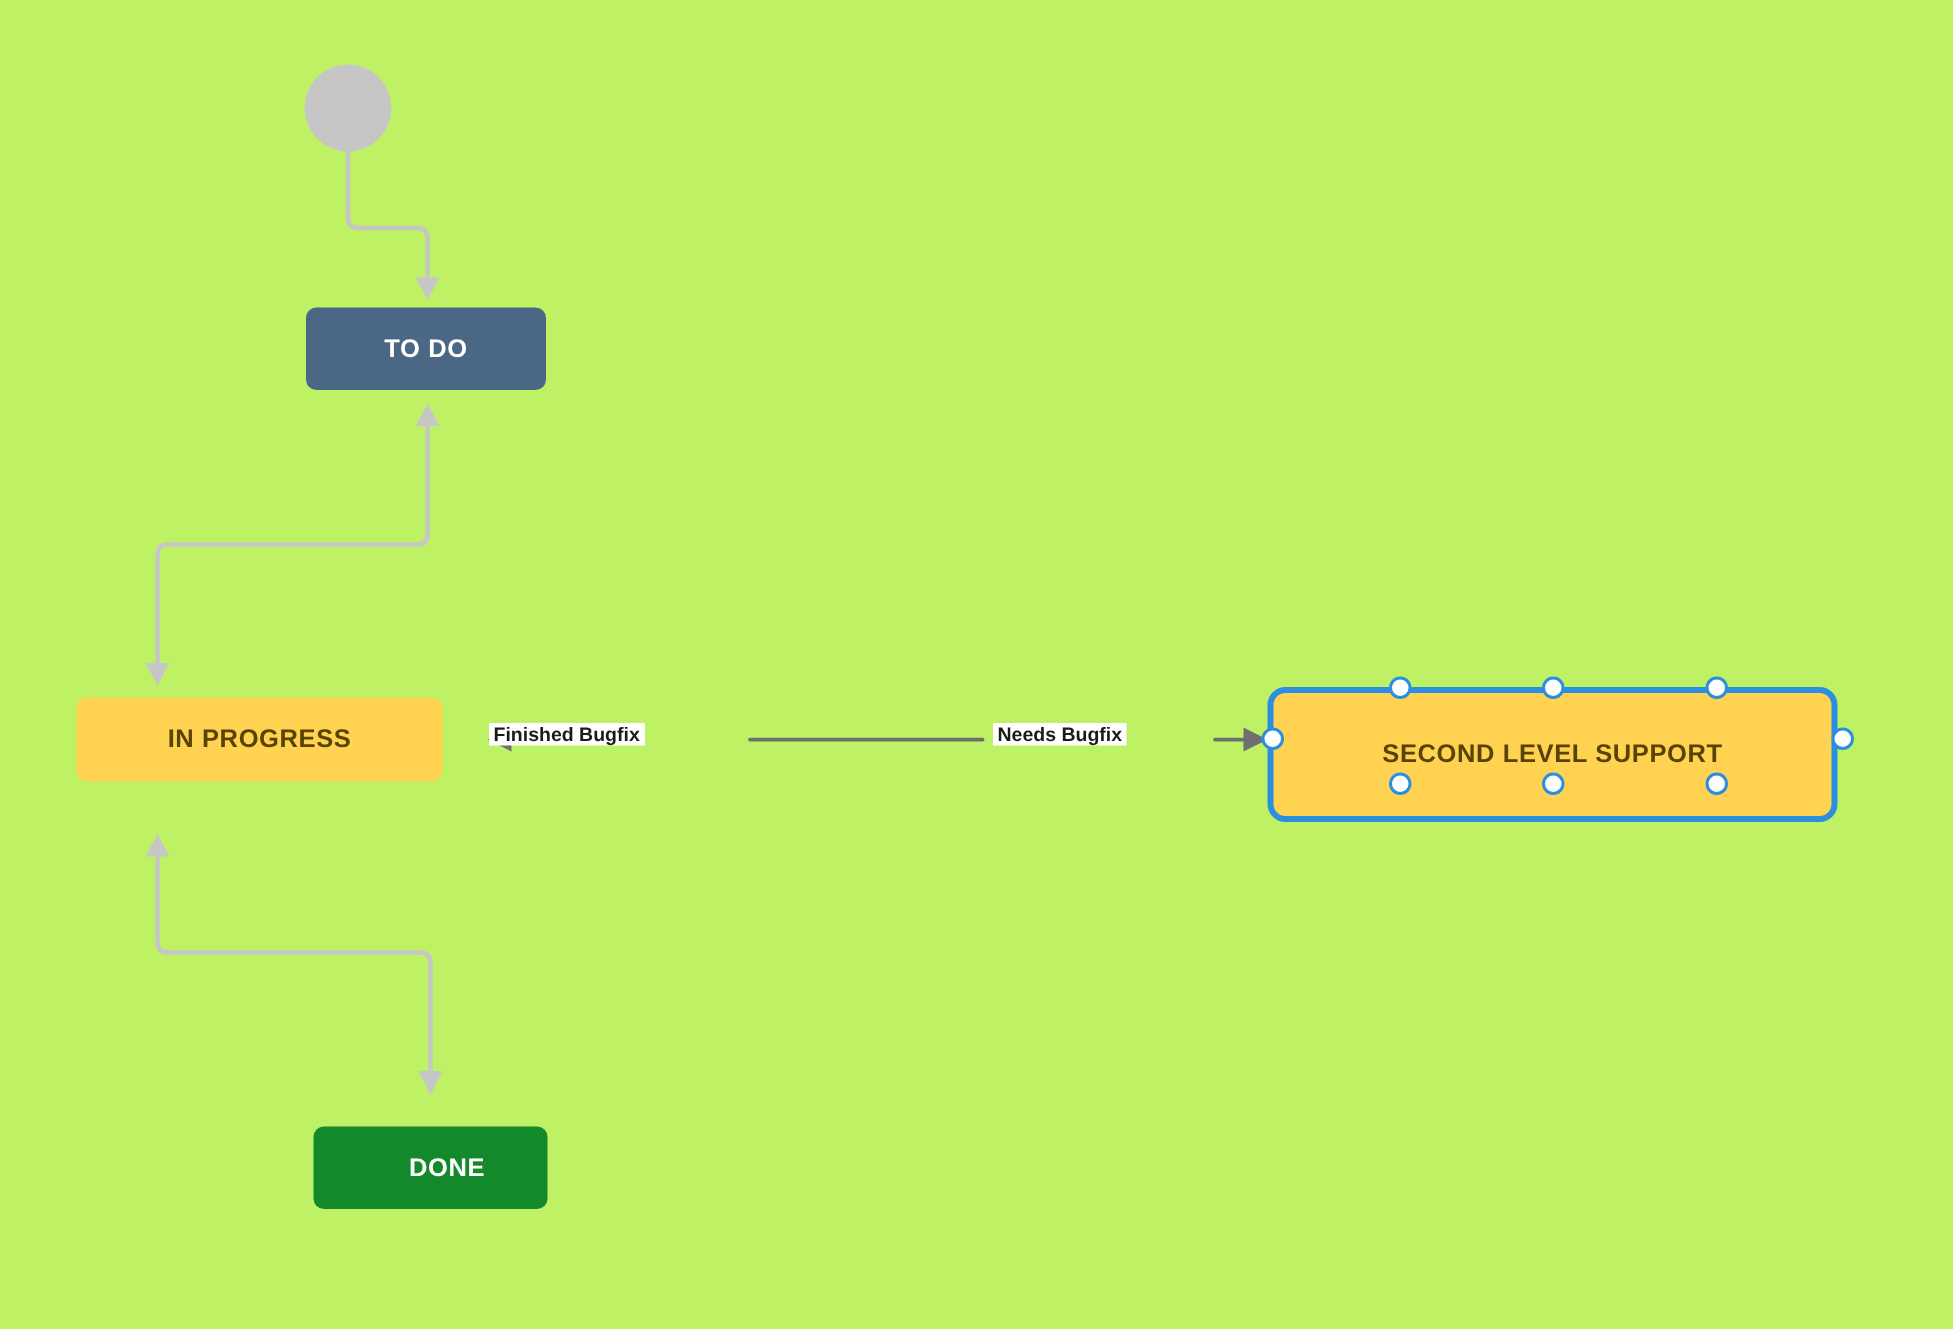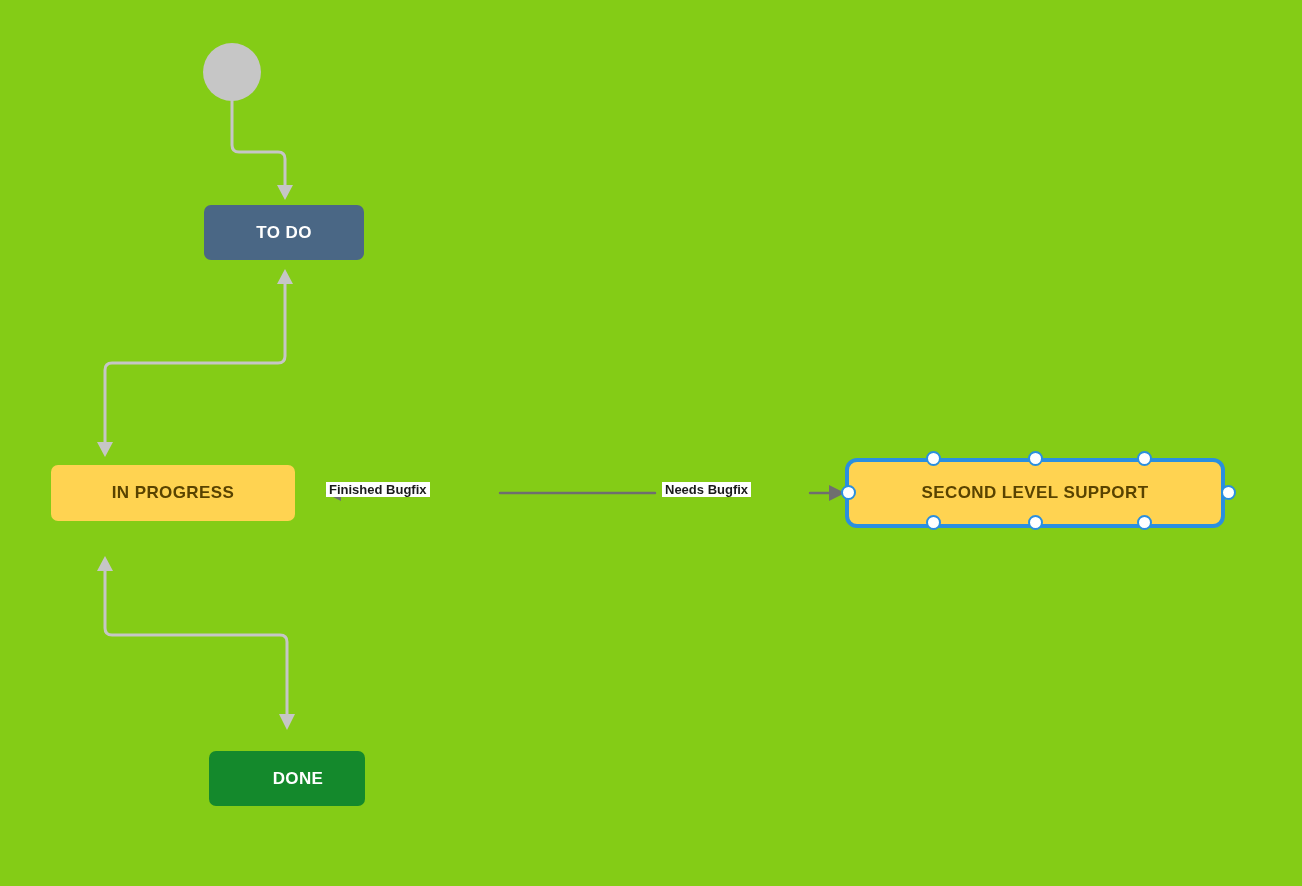--- a/index.html
+++ b/index.html
@@ -8,21 +8,21 @@
     padding: 0;
     background: #ffffff;
   }
   body {
     font-family: "Liberation Sans", sans-serif;
   }
   #canvas {
     position: relative;
     width: 1302px;
     height: 886px;
-    background: #84cc16;
+    background: #bef264;
     overflow: hidden;
   }
   #edge-layer {
     position: absolute;
     left: 0;
     top: 0;
     width: 1302px;
     height: 886px;
   }
   .node {
@@ -62,21 +62,21 @@
     height: 55px;
     background: #14892c;
     color: #ffffff;
     font-size: 17px;
     padding-left: 22px;
   }
   .node-selected {
     left: 845px;
     top: 458px;
     width: 380px;
-    height: 70px;
+    height: 90px;
     background: #ffd351;
     color: #594300;
     font-size: 17px;
     border: 4px solid #2a8fe0;
     border-radius: 12px;
   }
   .start-circle {
     position: absolute;
     left: 203px;
     top: 43px;

